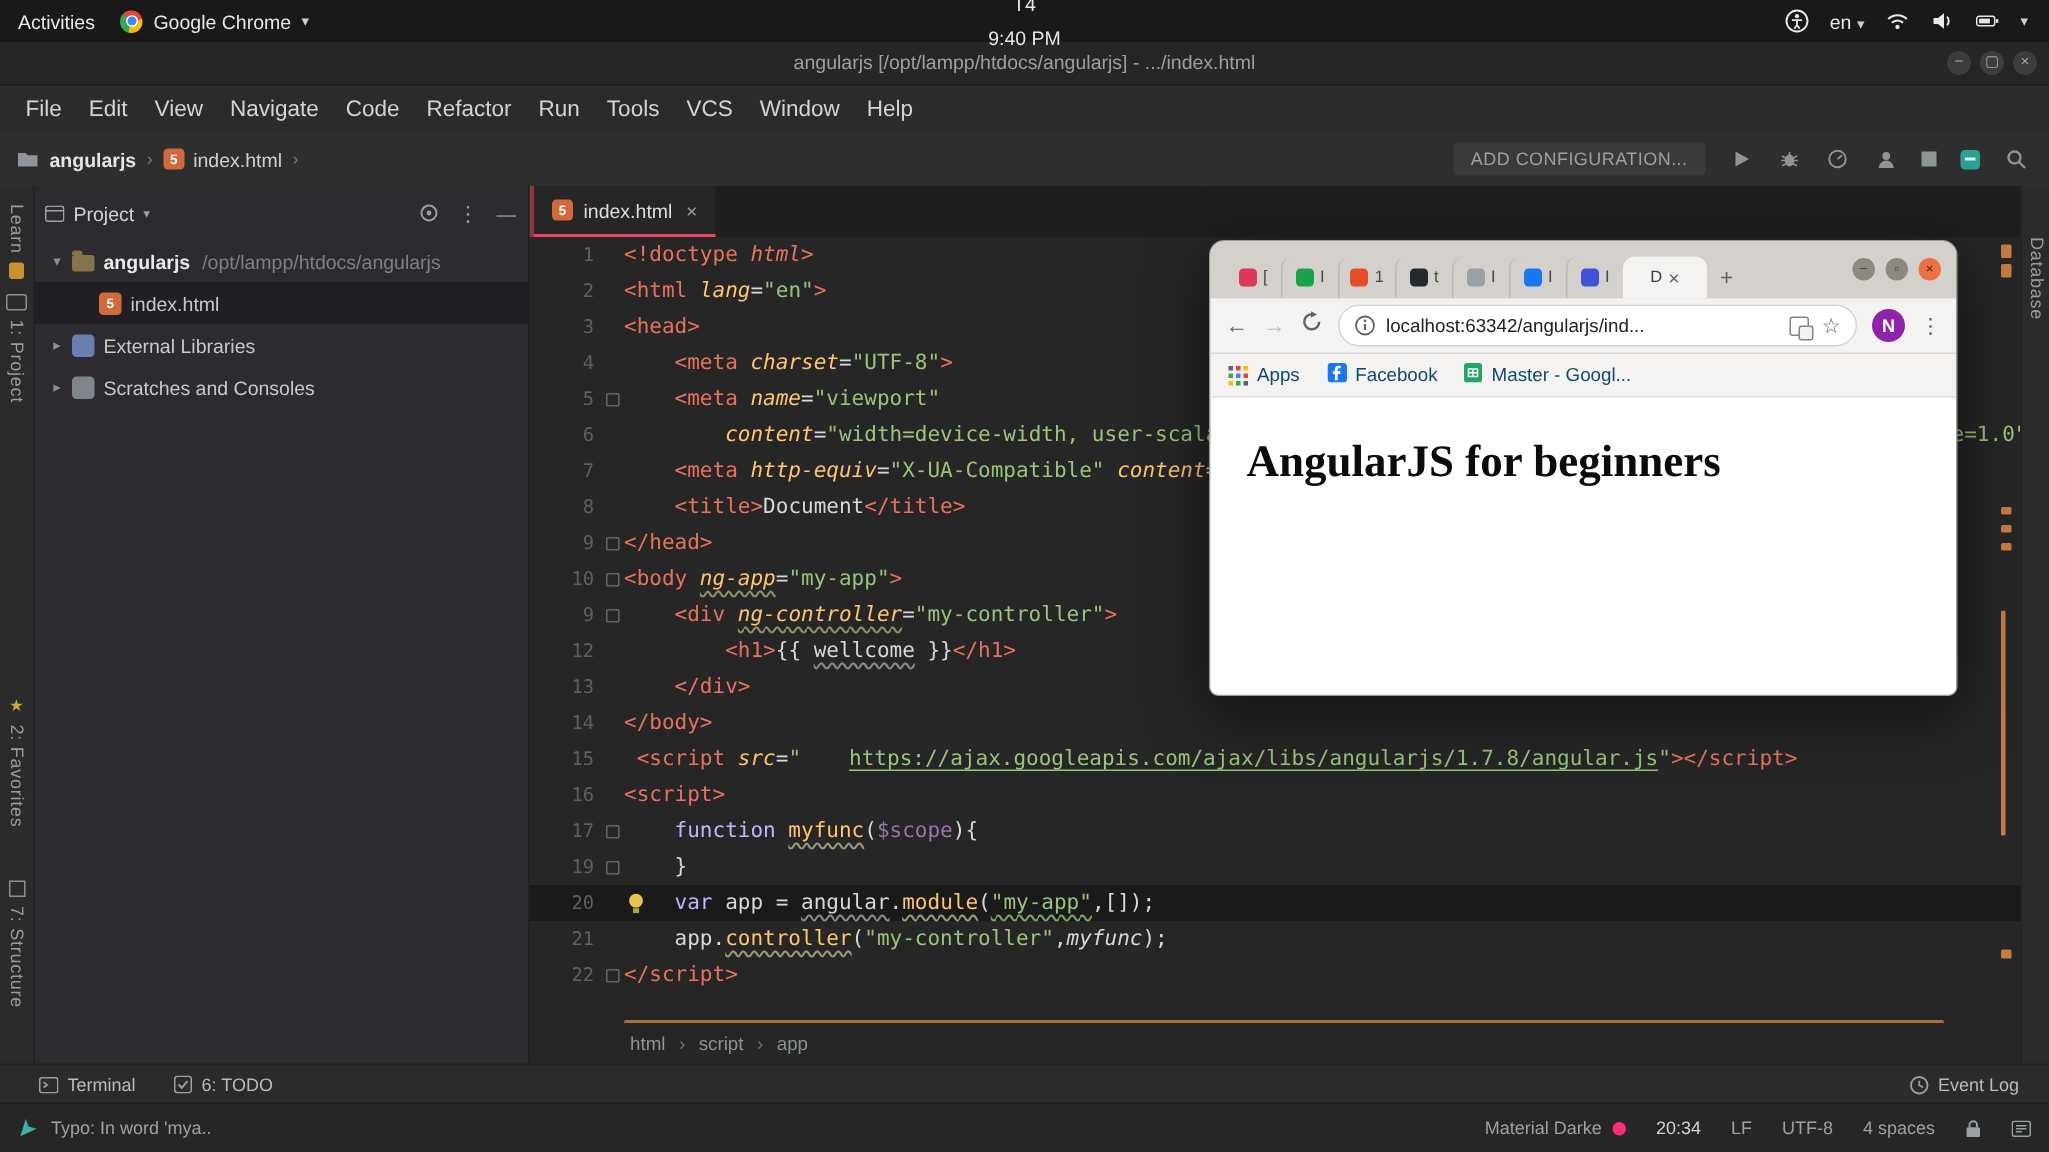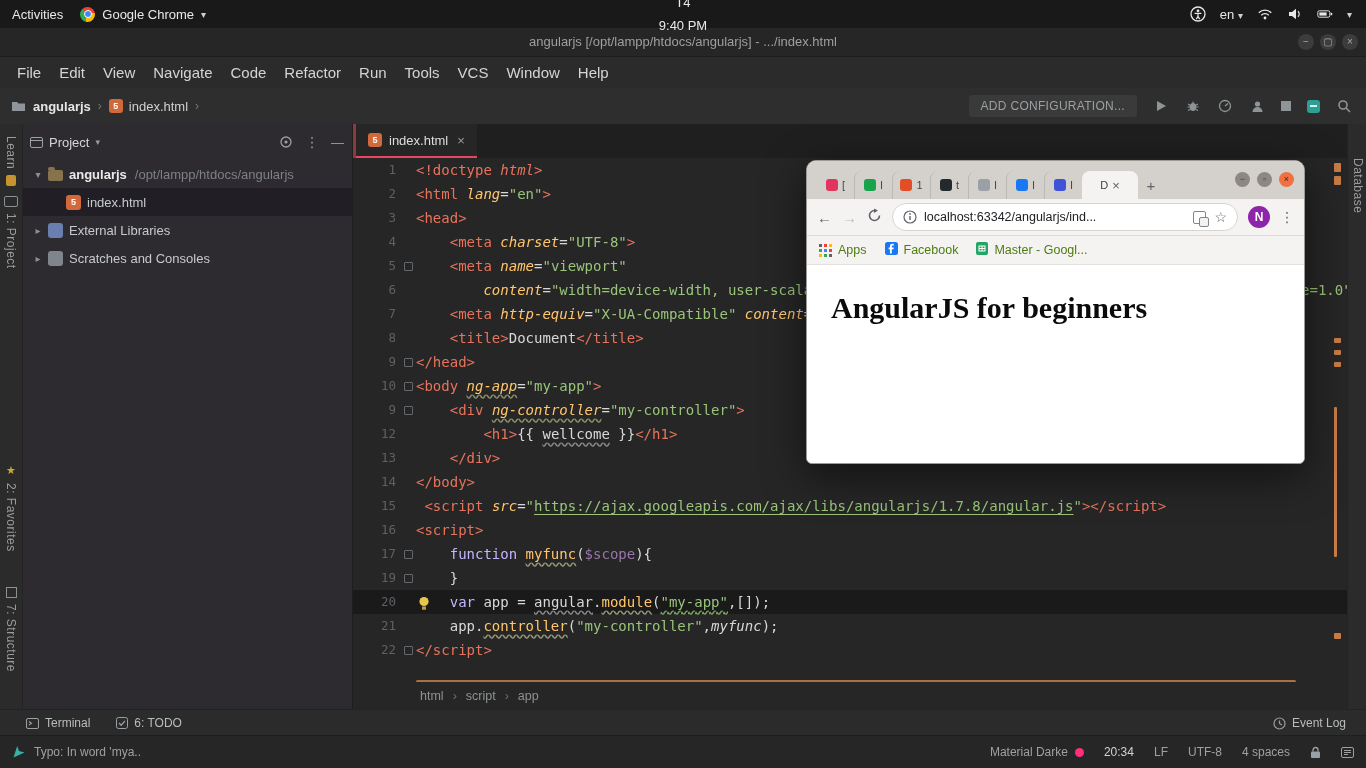--- a/index.html
+++ b/index.html
@@ -101,21 +101,21 @@
   .breadcrumb-bar{position:absolute;left:0;right:0;bottom:0;height:28px;background:#262626;display:flex;
                   align-items:center;gap:9px;padding-left:68px;color:#8c9194;font-size:12.5px;}
   .bc-sep{color:#6b7074;}
 
   
   .tk-t{color:#e8735c}
   .tk-ti{color:#e8735c;font-style:italic}
   .tk-a{color:#ffc66d;font-style:italic}
   .tk-au{color:#ffc66d;font-style:italic;text-decoration-line:underline;text-decoration-style:wavy;text-decoration-color:#8f8f6a;text-underline-offset:3px;}
   .tk-s{color:#99c47a}
-  .tk-su{color:#99c47a;text-decoration:underline;text-underline-offset:3px;}
+  .tk-su{color:#99c47a;text-decoration:underline;text-underline-offset:3px;margin-left:32px;}
   .tk-stu{color:#99c47a;text-decoration-line:underline;text-decoration-style:wavy;text-decoration-color:#7aa35f;text-underline-offset:3px;}
   .tk-k{color:#c4b5fd}
   .tk-p{color:#d8d8d8}
   .tk-pu{color:#d8d8d8;text-decoration-line:underline;text-decoration-style:wavy;text-decoration-color:#8a8a8a;text-underline-offset:3px;}
   .tk-fy{color:#ffc66d;text-decoration-line:underline;text-decoration-style:wavy;text-decoration-color:#98987a;text-underline-offset:3px;}
   .tk-pr{color:#9876aa}
   .tk-i{color:#d8d8d8;font-style:italic}
 
   
   .bottom-row{position:absolute;left:0;right:0;bottom:32px;height:26px;background:#2b2b2b;border-top:1px solid #232323;
@@ -153,21 +153,21 @@
   .omni-url{overflow:hidden;text-overflow:ellipsis;white-space:nowrap;}
   .omni-right{margin-left:auto;display:flex;align-items:center;gap:8px;}
   .tr-icon{width:11px;height:11px;border:1.4px solid #80858a;border-radius:2px;position:relative;}
   .tr-icon::after{content:'';position:absolute;right:-4px;bottom:-4px;width:8px;height:8px;background:#f4f3f1;
                   border:1.4px solid #80858a;border-radius:2px;}
   .star{color:#5f6368;font-size:14px;}
   .avatar{width:22px;height:22px;border-radius:50%;background:#8e24aa;color:#fff;font-size:12px;font-weight:bold;
           display:flex;align-items:center;justify-content:center;}
   .kebab{color:#5f6368;font-size:14px;}
   .c-bookmarks{height:28px;background:#f4f3f1;border-bottom:1px solid #e3e1de;display:flex;align-items:center;
-               gap:18px;padding:0 12px;font-size:12.5px;color:#4d7c0f;}
+               gap:18px;padding:0 12px;font-size:12.5px;color:#0c4a6e;}
   .bm-item{display:flex;align-items:center;gap:6px;}
   .apps-grid{width:3px;height:3px;background:#5f6368;margin:0 10px 10px 0;
              box-shadow:5px 0 #ea4335,10px 0 #fbbc05,0 5px #34a853,5px 5px #4285f4,10px 5px #ea4335,0 10px #fbbc05,5px 10px #34a853,10px 10px #5f6368;}
   .c-content{background:#fff;height:200px;padding:0 24px;}
   .c-heading{font-family:"Liberation Serif",serif;font-size:30px;font-weight:bold;color:#0b0b0b;margin:26px 0 0 0;}
 </style>
 </head>
 <body>
 
 <div class="screen">

